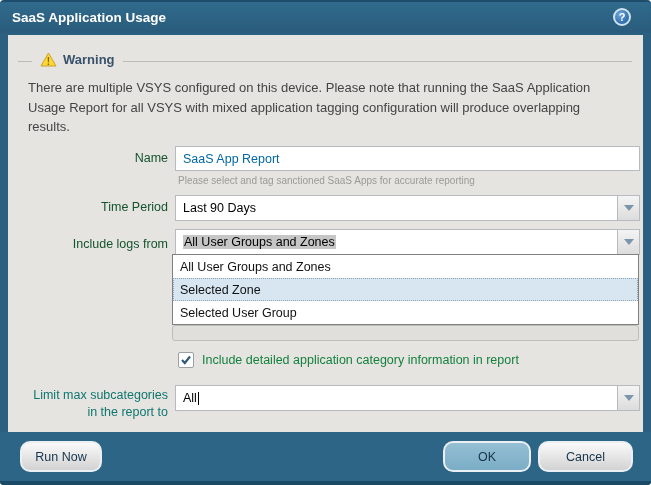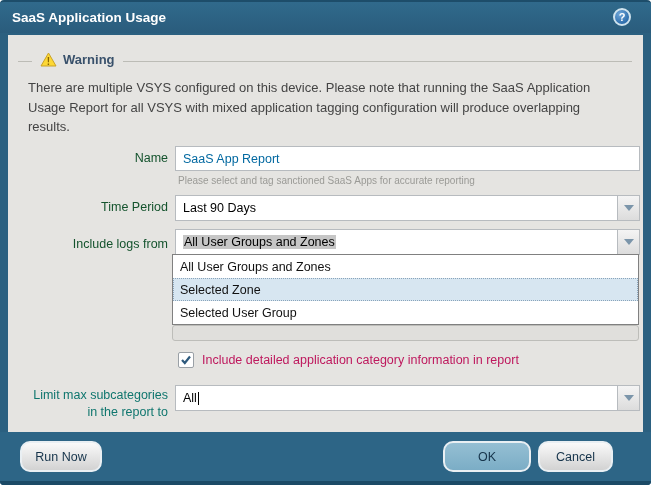--- a/index.html
+++ b/index.html
@@ -72,21 +72,21 @@
   }
   .ghost-field{
     position:absolute;left:164px;top:290px;width:467px;height:16px;
     background:#e0dfdc;border:1px solid #bdbdb9;border-radius:3px;
   }
   
   .checkbox{
     position:absolute;left:170px;top:317px;width:16px;height:16px;background:#fff;
     border:1px solid #9aa0a6;border-radius:2px;display:flex;align-items:center;justify-content:center;cursor:pointer;
   }
-  .cb-label{position:absolute;left:194px;top:318px;color:#be185d;}
+  .cb-label{position:absolute;left:194px;top:318px;color:#15803d;}
   .two-line-label{position:absolute;left:0;width:160px;text-align:right;color:#0f766e;line-height:1.35;}
   .cursor{display:inline-block;width:1px;height:13px;background:#000;margin-left:1px;}
   
   .footer{
     position:absolute;left:0;right:0;top:430px;height:55px;
     background:#2d6586;border-bottom:6px solid #1b4a66;
   }
   .btn{
     position:absolute;top:9px;height:31px;border-radius:10px;
     border:2px solid #e9eff3;font-family:inherit;font-size:12.5px;color:#16344b;
@@ -171,16 +171,16 @@
       <div class="trigger">
         <span class="tri"></span>
       </div>
     </div>
 
   </div>
 
   <div class="footer">
     <button class="btn" style="left:20px;width:82px;">Run Now</button>
     <button class="btn primary" style="left:443px;width:88px;">OK</button>
-    <button class="btn" style="left:538px;width:75px;">Cancel</button>
+    <button class="btn" style="left:538px;width:95px;">Cancel</button>
   </div>
 
 </div>
 
 </body></html>

